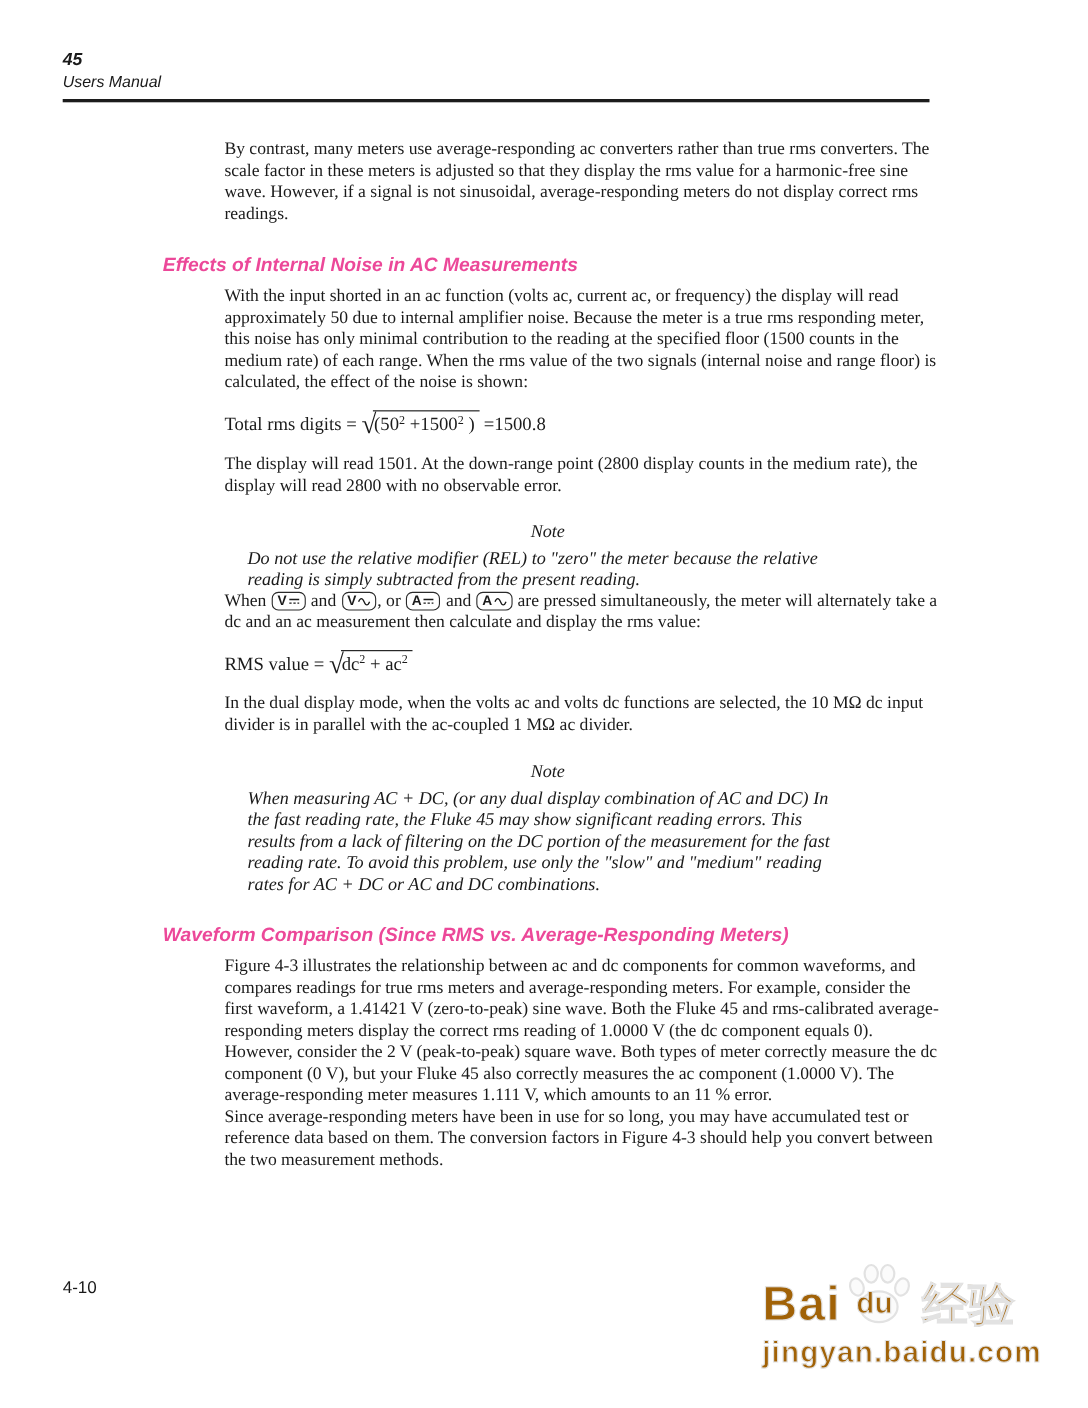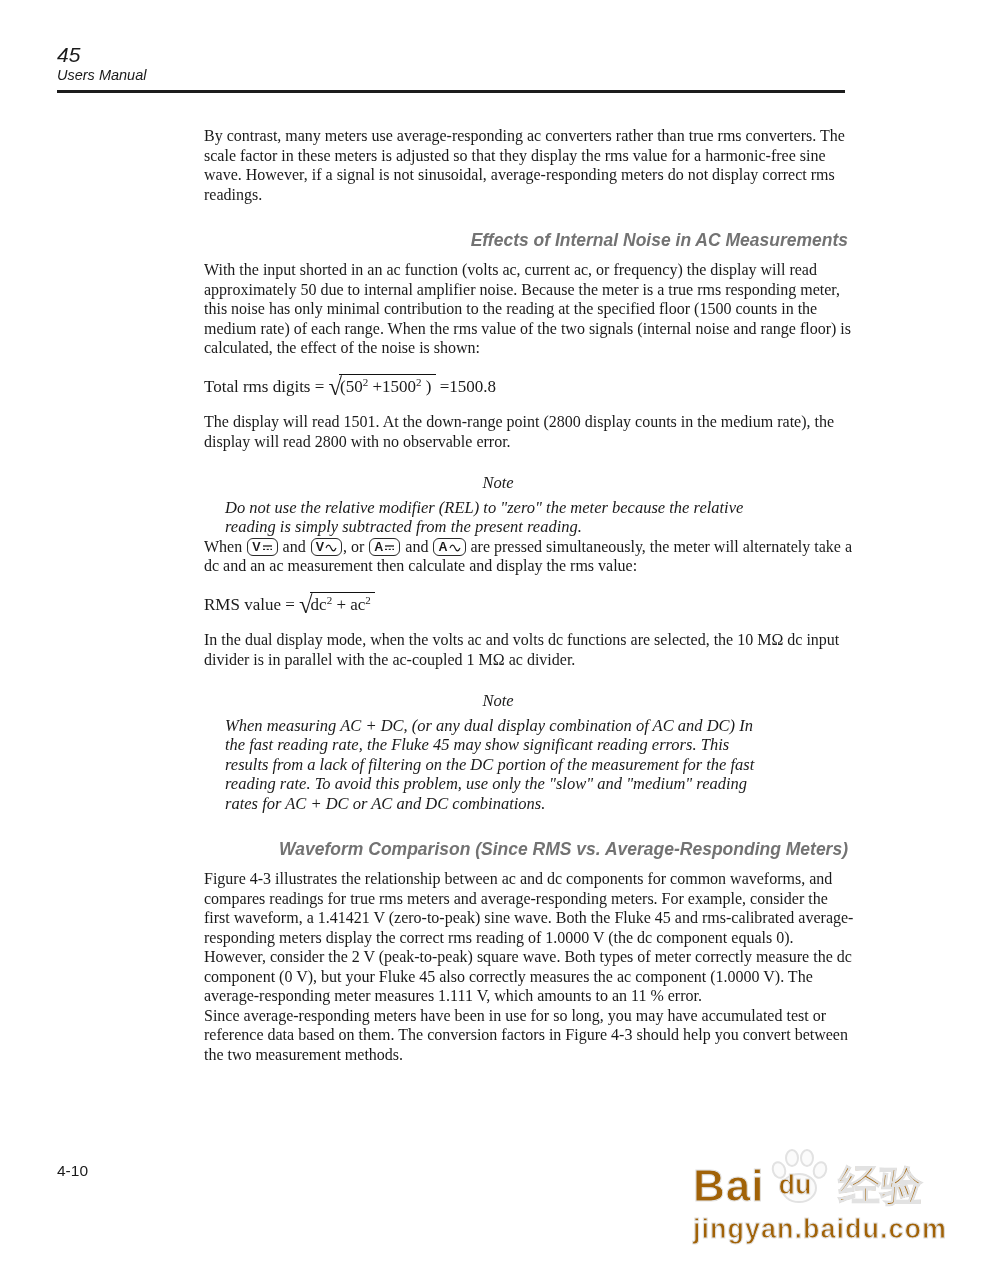--- a/index.html
+++ b/index.html
@@ -14,41 +14,40 @@
   }
   
   .page-header {
     margin: 45px 0 0 57px;
     width: 788px;
     border-bottom: 3px solid #1c1c1c;
     padding-bottom: 6px;
     font-family: "Liberation Sans", sans-serif;
     font-style: italic;
   }
-  .hdr-model { font-size: 21px; font-weight: normal; line-height: 19px; margin-top: 28px; }
+  .hdr-model { font-size: 16px; font-weight: bold; line-height: 19px; margin-top: 28px; }
   .hdr-subtitle { font-size: 14.5px; line-height: 18px; margin-top: 2px; }
 
   
   .content {
     margin-left: 148px;
     width: 700px;
     font-size: 16px;
     line-height: 19.5px;
   }
   .para { margin: 0 0 0 56px; width: 650px; }
   .intro { margin-top: 33px; }
   .sec-heading {
     margin: 26px 0 9px 0;
     font-family: "Liberation Sans", sans-serif;
     font-weight: bold;
     font-style: italic;
     font-size: 17.5px;
     line-height: 21px;
-    color: #737373;
-    text-align: right;
+    color: #ec4899;
   }
   .spaced { }
 
   
   .formula {
     margin: 15px 0 16px 56px;
     font-size: 17px;
     white-space: nowrap;
   }
   .sqrt { display: inline-block; white-space: nowrap; }

